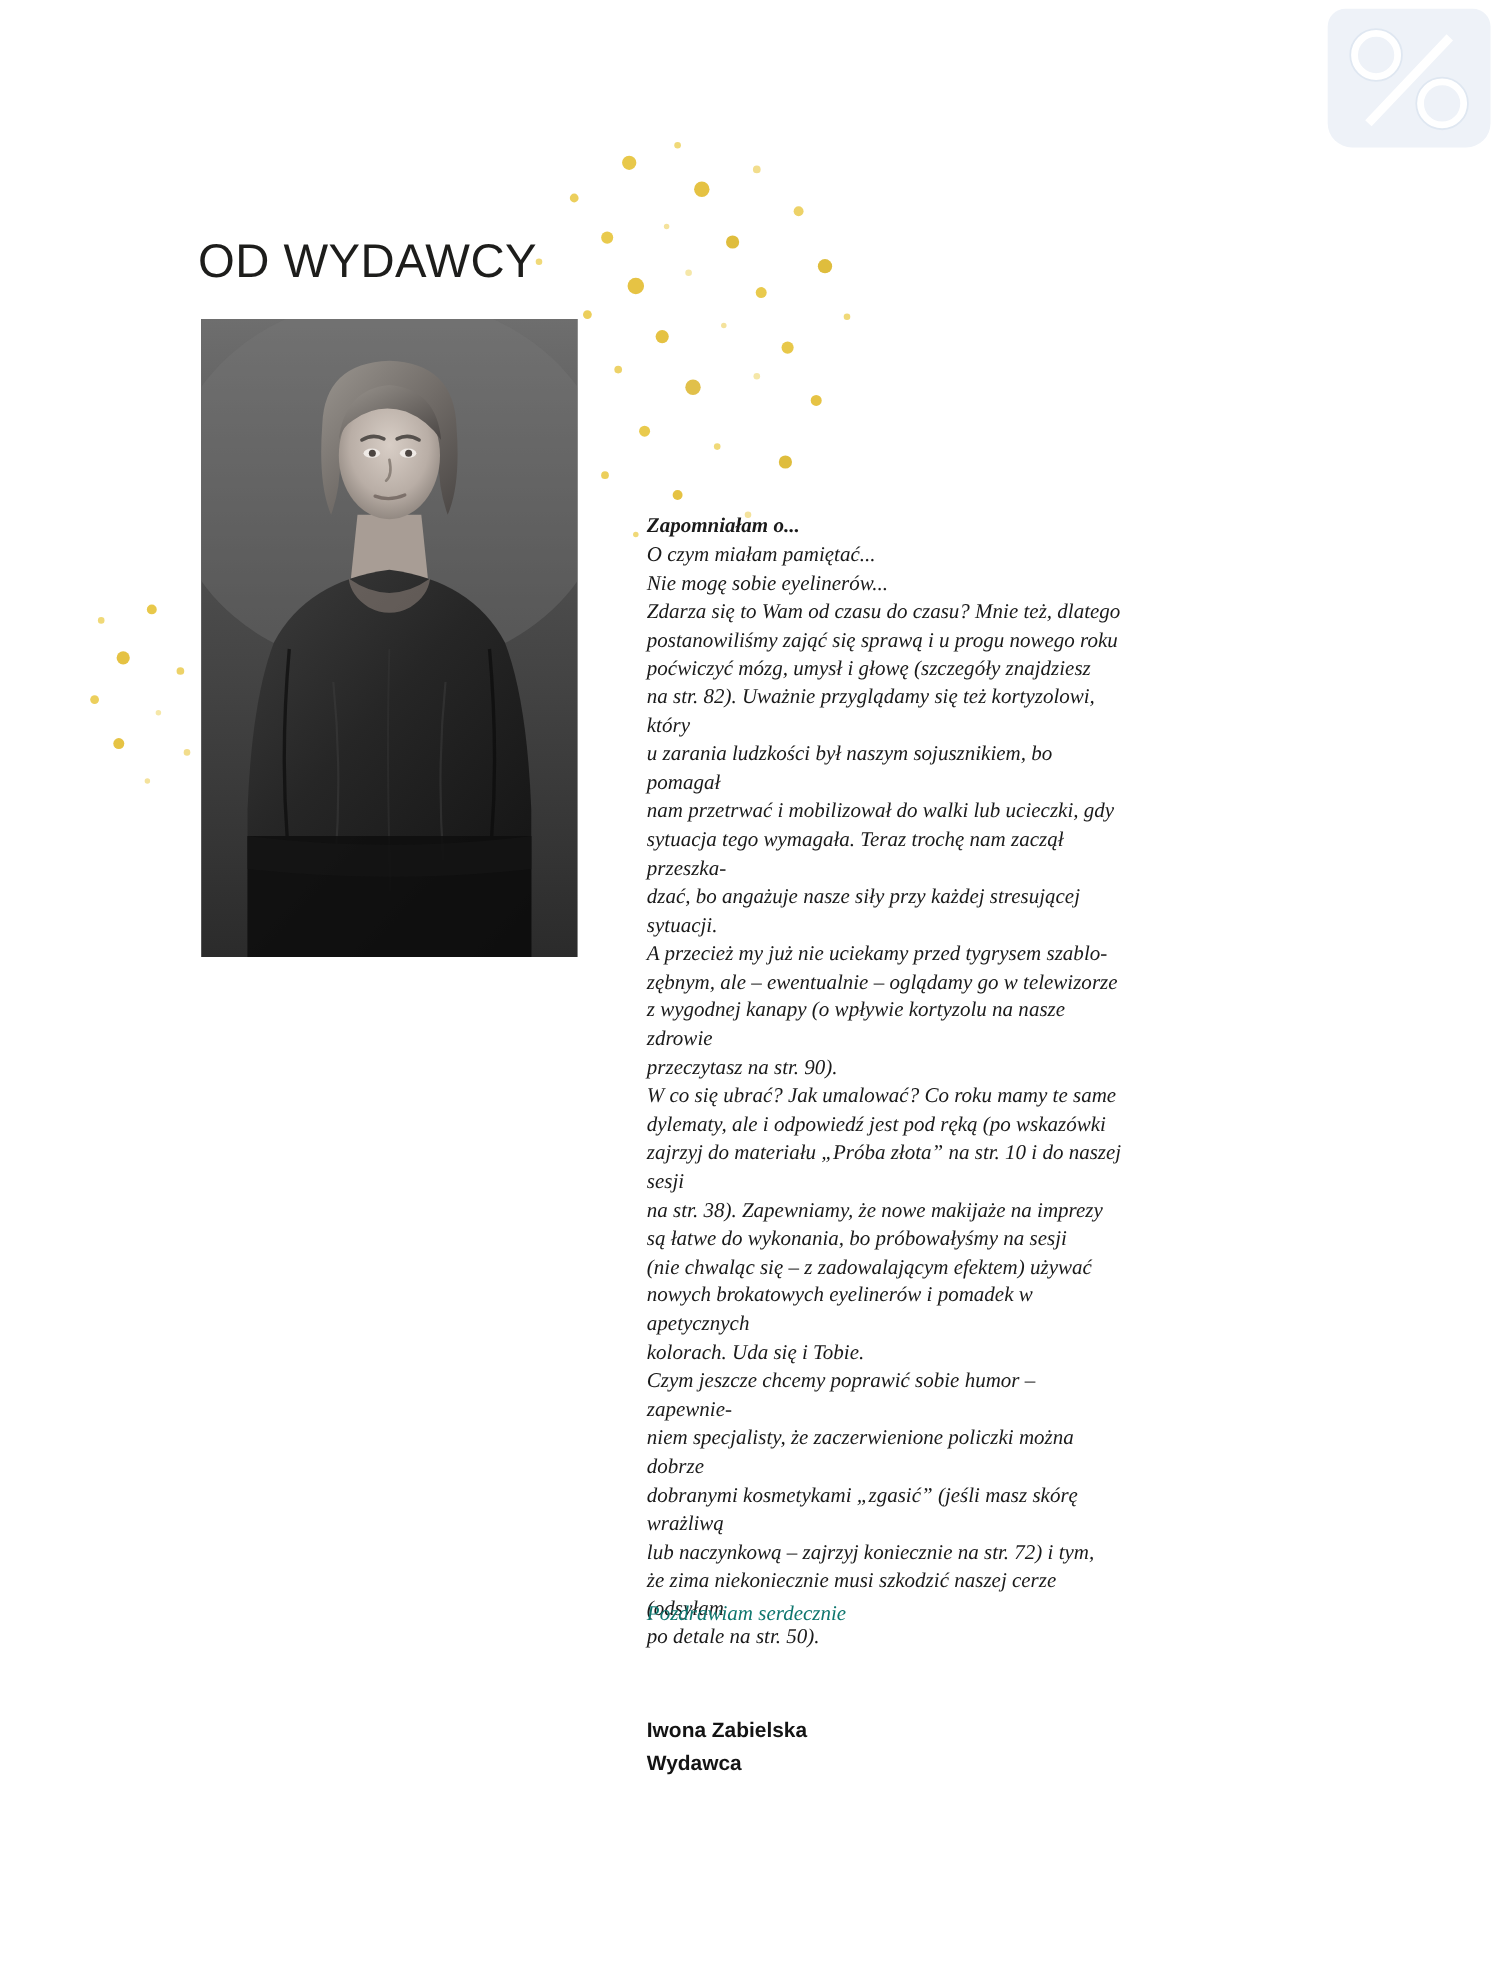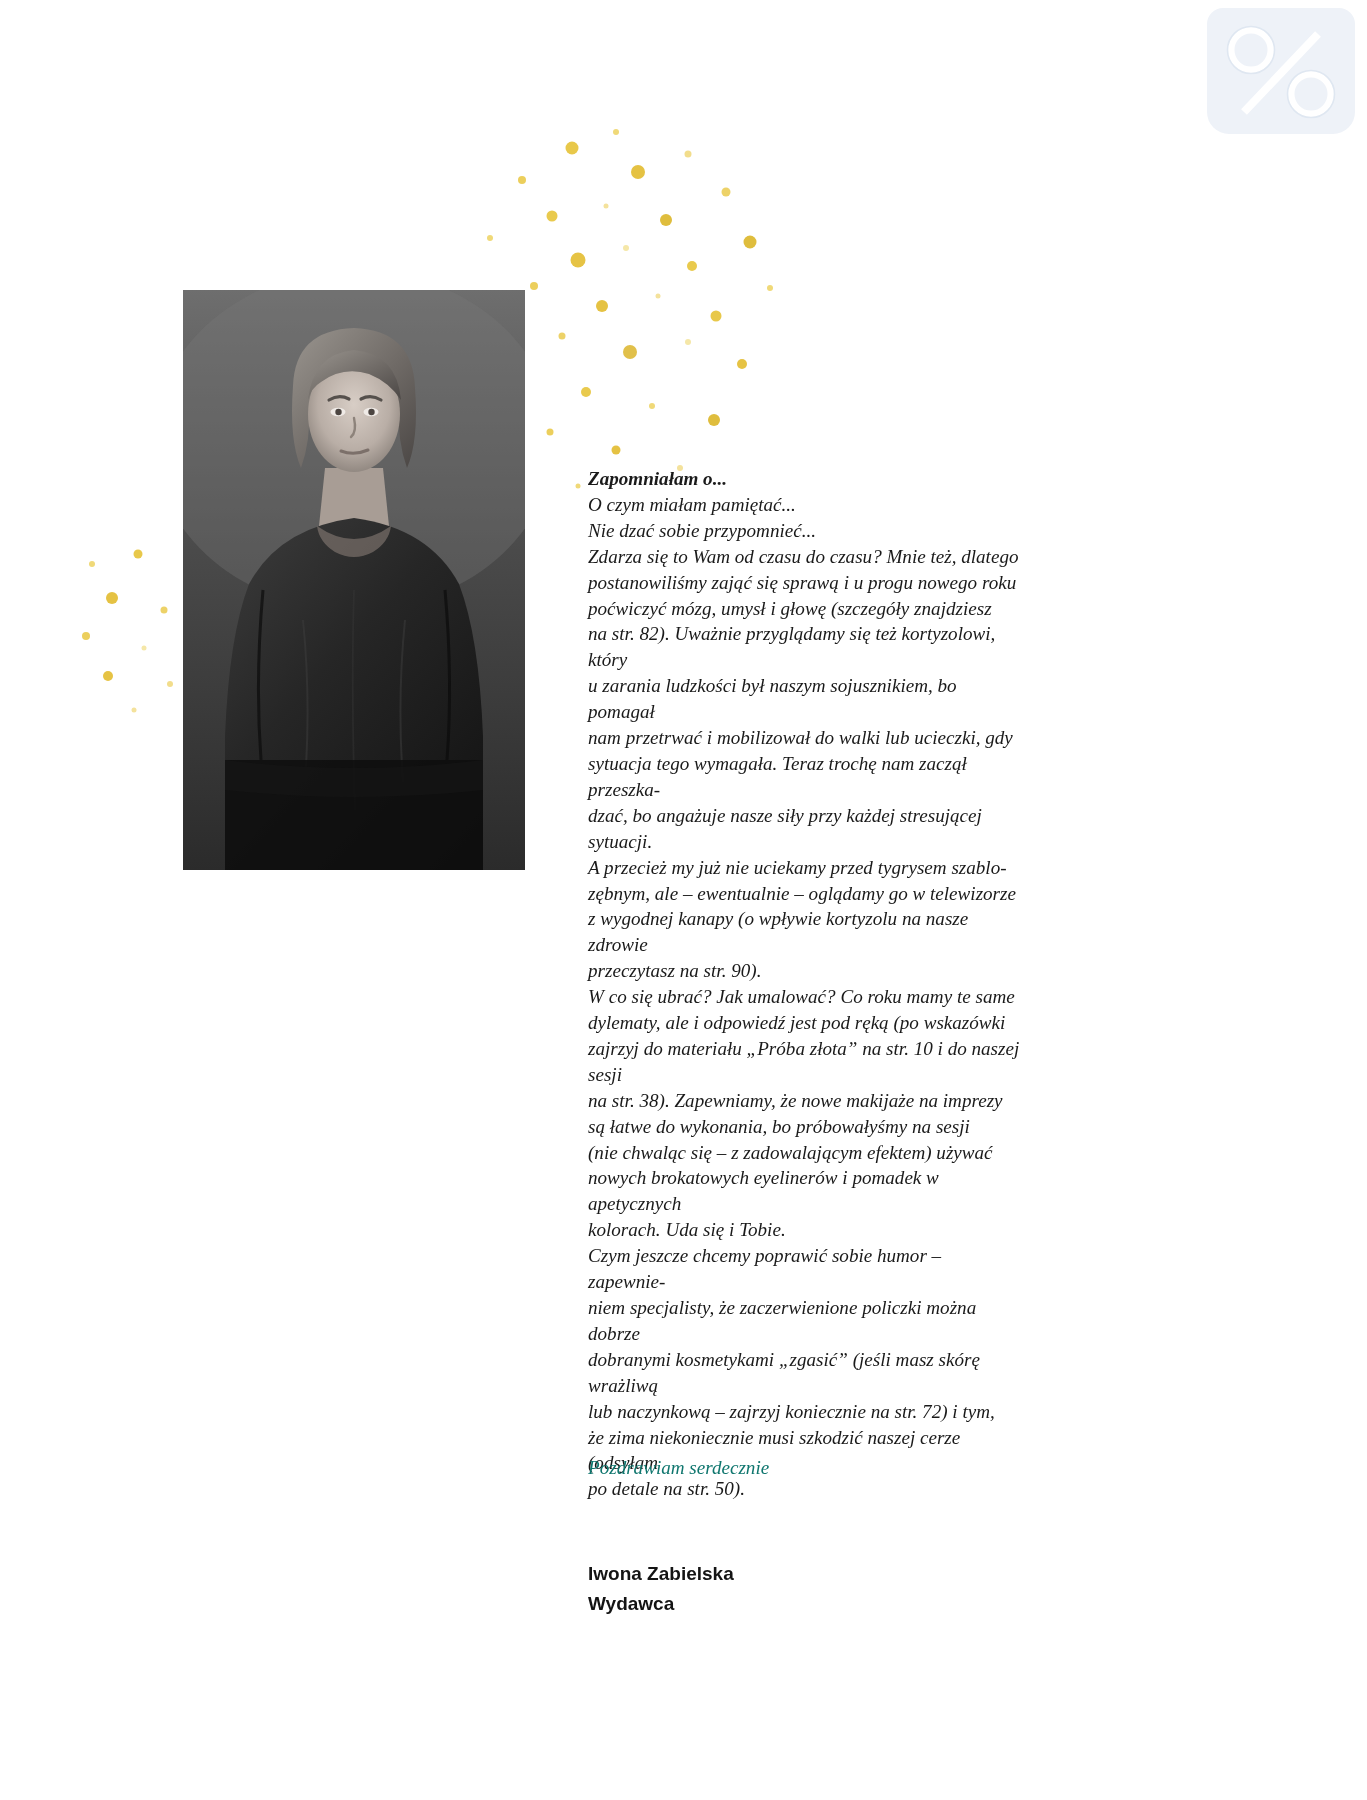--- a/index.html
+++ b/index.html
@@ -196,20 +196,21 @@
         <circle cx="136" cy="100" r="6.5" fill="#dfbd3d"></circle>
         <circle cx="182" cy="92" r="3" fill="#f0d978"></circle>
         <circle cx="48" cy="136" r="5" fill="#e6c344"></circle>
         <circle cx="110" cy="144" r="3" fill="#f2dd8c"></circle>
         <circle cx="164" cy="130" r="4" fill="#e8c84a"></circle>
         <circle cx="74" cy="170" r="2.5" fill="#f4e29c"></circle>
       </g>
     </svg>
   </div>
 
+  <div class="heading">OD WYDAWCY</div>
 
   <div class="portrait">
     <svg viewBox="0 0 342 580" preserveAspectRatio="xMidYMid slice" aria-hidden="true">
       <defs>
         <linearGradient id="bgGrad" x1="0" y1="0" x2="0" y2="1">
           <stop offset="0%" stop-color="#6e6e6e"></stop>
           <stop offset="45%" stop-color="#4a4a4a"></stop>
           <stop offset="100%" stop-color="#2b2b2b"></stop>
         </linearGradient>
         <radialGradient id="faceGrad" cx="50%" cy="42%" r="60%">
@@ -263,21 +264,21 @@
       <path d="M171 300 Q168 400 172 520" stroke="#3a3a3a" stroke-width="1.8" fill="none" opacity="0.4"></path>
 
       <rect x="42" y="470" width="258" height="110" fill="#0e0e0e" opacity="0.85"></rect>
       <path d="M42 470 Q171 486 300 470 L300 500 Q171 514 42 500 Z" fill="#151515" opacity="0.7"></path>
     </svg>
   </div>
 
   <div class="letter">
     <span class="lede">Zapomniałam o...</span>
     <span class="para">O czym miałam pamiętać...
-Nie dzać sobie przypomnieć...</span>
+Nie mogę sobie eyelinerów...</span>
     <span class="para">Zdarza się to Wam od czasu do czasu? Mnie też, dlatego
 postanowiliśmy zająć się sprawą i u progu nowego roku
 poćwiczyć mózg, umysł i głowę (szczegóły znajdziesz
 na str. 82). Uważnie przyglądamy się też kortyzolowi, który
 u zarania ludzkości był naszym sojusznikiem, bo pomagał
 nam przetrwać i mobilizował do walki lub ucieczki, gdy
 sytuacja tego wymagała. Teraz trochę nam zaczął przeszka-
 dzać, bo angażuje nasze siły przy każdej stresującej sytuacji.
 A przecież my już nie uciekamy przed tygrysem szablo-
 zębnym, ale – ewentualnie – oglądamy go w telewizorze

